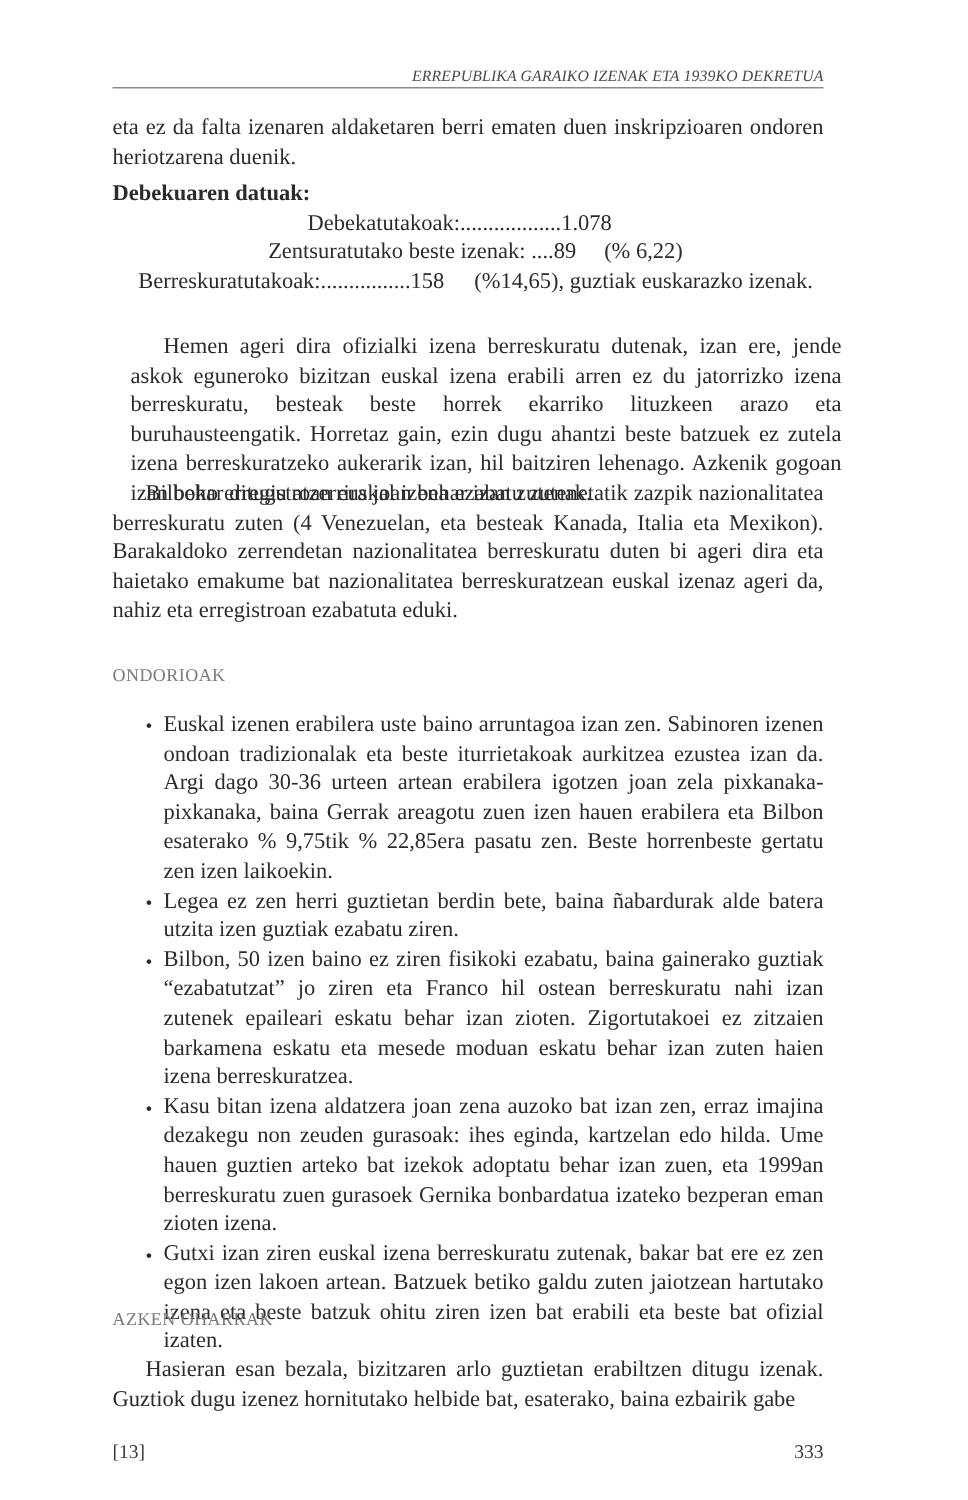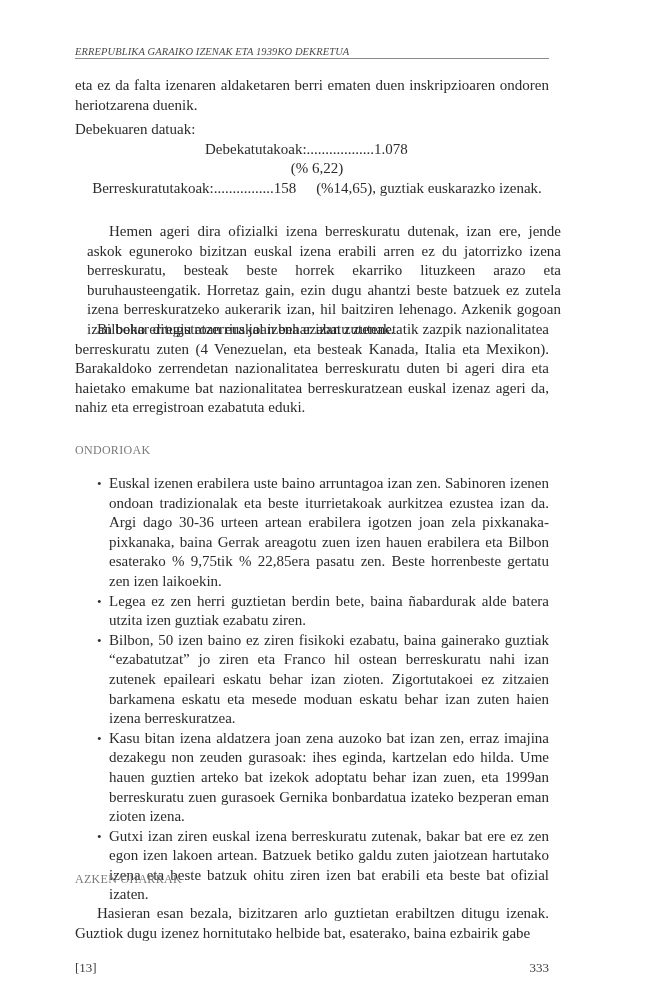--- a/index.html
+++ b/index.html
@@ -19,21 +19,21 @@
       position: absolute;
       left: 75px;
       top: 0;
       width: 474px;
     }
     .running-header {
       position: absolute;
       top: 46px;
       left: 0;
       width: 474px;
-      text-align: left;
+      text-align: right;
       font-style: italic;
       font-size: 10.5px;
       letter-spacing: 0.1px;
       color: #4a4a4a;
     }
     .header-rule {
       position: absolute;
       top: 58px;
       left: 0;
       width: 474px;
@@ -54,21 +54,21 @@
     }
     .data-block {
       position: absolute;
       top: 120px;
       left: 0;
       width: 474px;
       font-size: 15px;
       line-height: 19.6px;
     }
     .data-title {
-      font-weight: normal;
+      font-weight: bold;
     }
     .data-row {
       display: flex;
       padding-left: 10px;
       justify-content: center;
     }
     .data-row .lbl {
       width: 224px;
       white-space: nowrap;
     }
@@ -131,20 +131,21 @@
 
   <p class="text p-intro">eta ez da falta izenaren aldaketaren berri ematen duen inskripzioaren ondoren heriotzarena duenik.</p>
 
   <div class="data-block">
     <div class="data-title">Debekuaren datuak:</div>
     <div class="data-row">
       <span class="lbl">Debekatutakoak:..................1.078</span>
       <span class="pct"></span>
     </div>
     <div class="data-row">
+      <span class="lbl">Zentsuratutako beste izenak: ....89</span>
       <span class="pct">(% 6,22)</span>
     </div>
     <div class="data-row">
       <span class="lbl">Berreskuratutakoak:................158</span>
       <span class="pct">(%14,65), guztiak euskarazko izenak.</span>
     </div>
   </div>
 
   <p class="text indent p-hemen">Hemen ageri dira ofizialki izena berreskuratu dutenak, izan ere, jende askok eguneroko bizitzan euskal izena erabili arren ez du jatorrizko izena berreskuratu, besteak beste horrek ekarriko lituzkeen arazo eta buruhausteengatik. Horretaz gain, ezin dugu ahantzi beste batzuek ez zutela izena berreskuratzeko aukerarik izan, hil baitziren lehenago. Azkenik gogoan izan behar ditugu atzerrira joan behar izan zutenak.</p>
 

